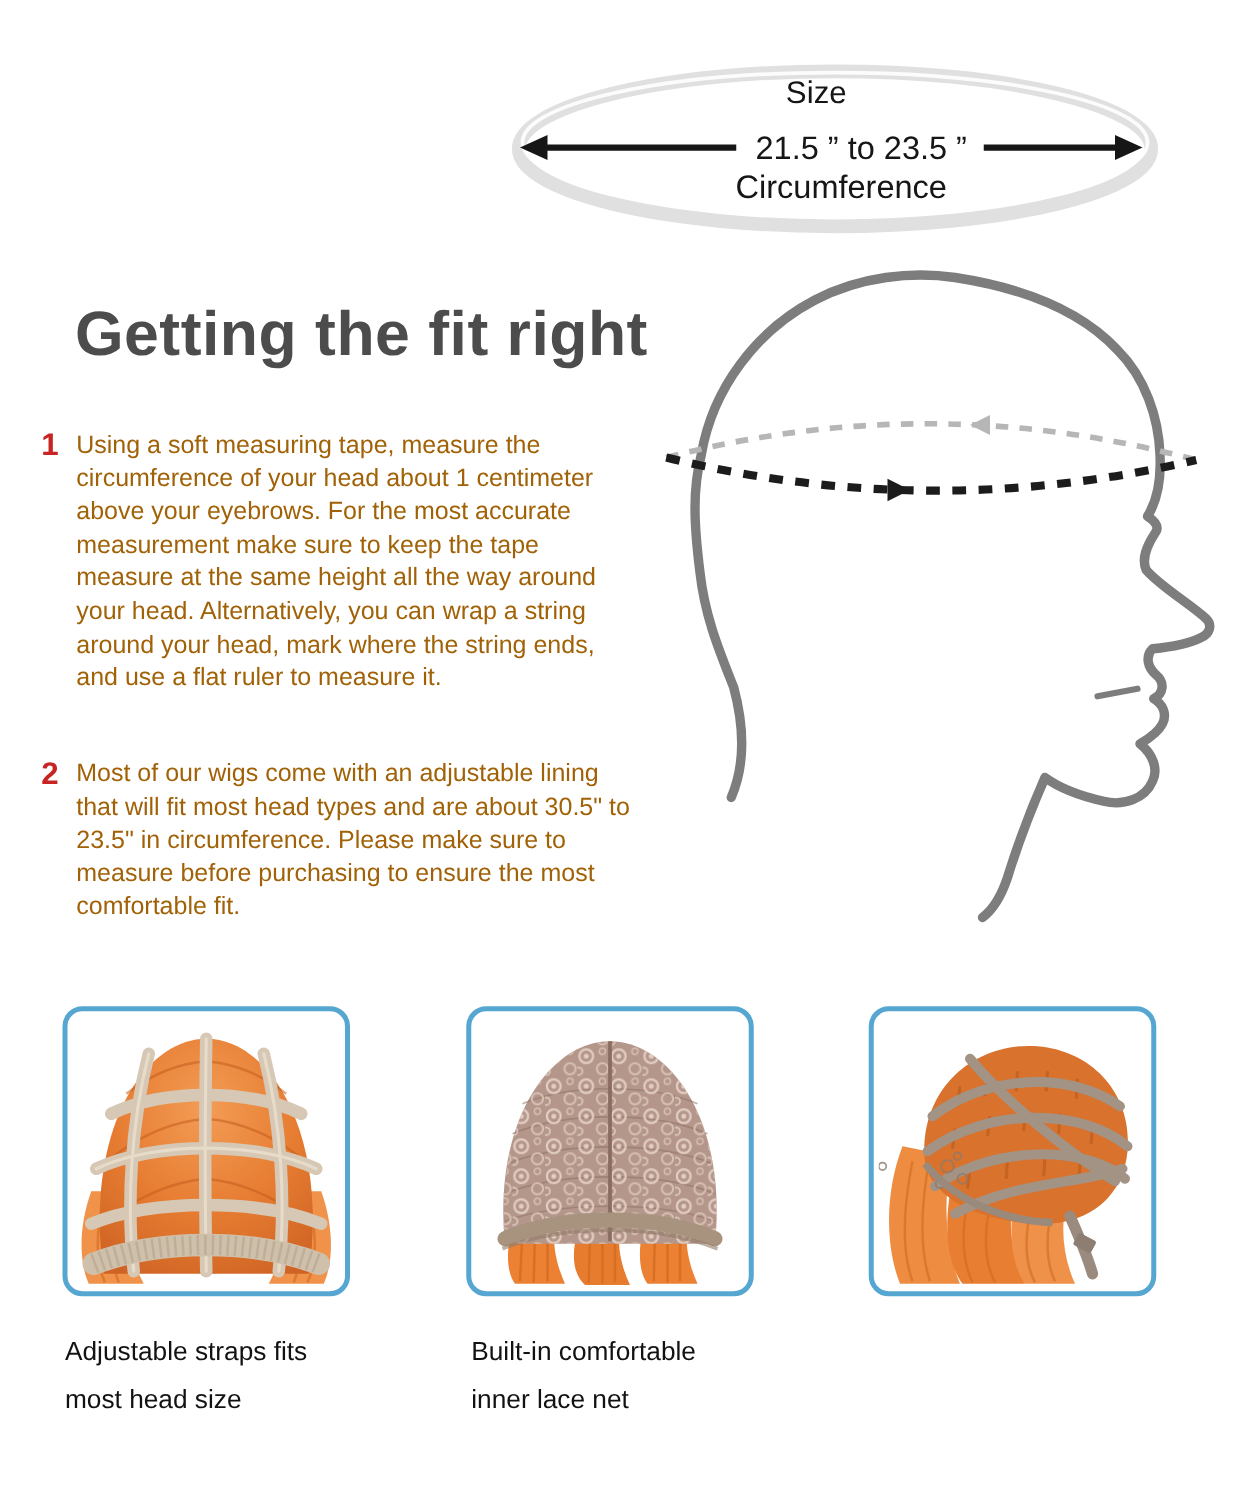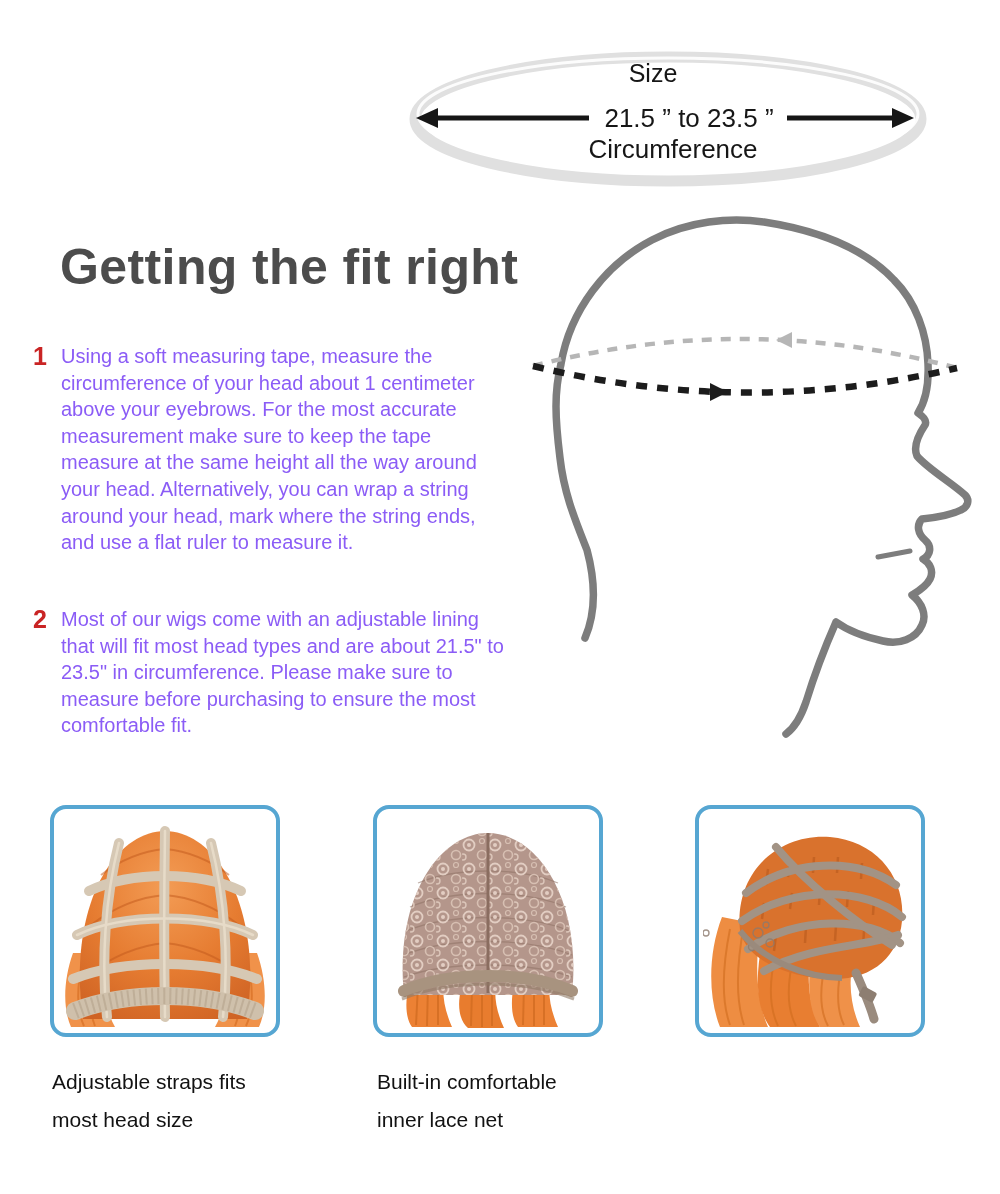--- a/index.html
+++ b/index.html
@@ -17,21 +17,21 @@
     color:#4c4c4c;letter-spacing:0.4px;white-space:nowrap;
   }
   
   #head-figure{left:518px;top:206px;width:468px;height:568px;}
   
   .step{position:absolute;left:33px;display:flex;}
   .step-num{
     color:#c92424;font-weight:700;font-size:25px;line-height:27px;
     width:18px;flex:0 0 auto;margin-right:10px;
   }
-  .step-text{font-size:20px;line-height:26.6px;color:#8b5cf6;width:450px;}
+  .step-text{font-size:20px;line-height:26.6px;color:#a16207;width:450px;}
   #step1{top:343px;}
   #step2{top:606px;}
   
   .card{
     position:absolute;top:805px;width:230px;height:232px;box-sizing:border-box;
     border:4px solid #56a6d2;border-radius:16px;background:#ffffff;padding:4px;
   }
   .card svg{width:100%;height:100%;display:block;}
   #card1{left:50px;}
   #card2{left:373px;}
@@ -100,21 +100,21 @@
     </g>
   </svg>
 
   <div class="step" id="step1">
     <div class="step-num">1</div>
     <div class="step-text">Using a soft measuring tape, measure the circumference of your head about 1 centimeter above your eyebrows. For the most accurate measurement make sure to keep the tape measure at the same height all the way around your head. Alternatively, you can wrap a string around your head, mark where the string ends, and use a flat ruler to measure it.</div>
   </div>
 
   <div class="step" id="step2">
     <div class="step-num">2</div>
-    <div class="step-text">Most of our wigs come with an adjustable lining that will fit most head types and are about 21.5" to 23.5" in circumference. Please make sure to measure before purchasing to ensure the most comfortable fit.</div>
+    <div class="step-text">Most of our wigs come with an adjustable lining that will fit most head types and are about 30.5" to 23.5" in circumference. Please make sure to measure before purchasing to ensure the most comfortable fit.</div>
   </div>
 
   <div class="card" id="card1">
     <svg viewBox="0 0 208 216">
       <defs>
         <radialGradient id="rg1" cx="50%" cy="30%" r="80%">
           <stop offset="0%" stop-color="#f39c55"></stop>
           <stop offset="55%" stop-color="#e67c31"></stop>
           <stop offset="100%" stop-color="#cf6324"></stop>
         </radialGradient>

